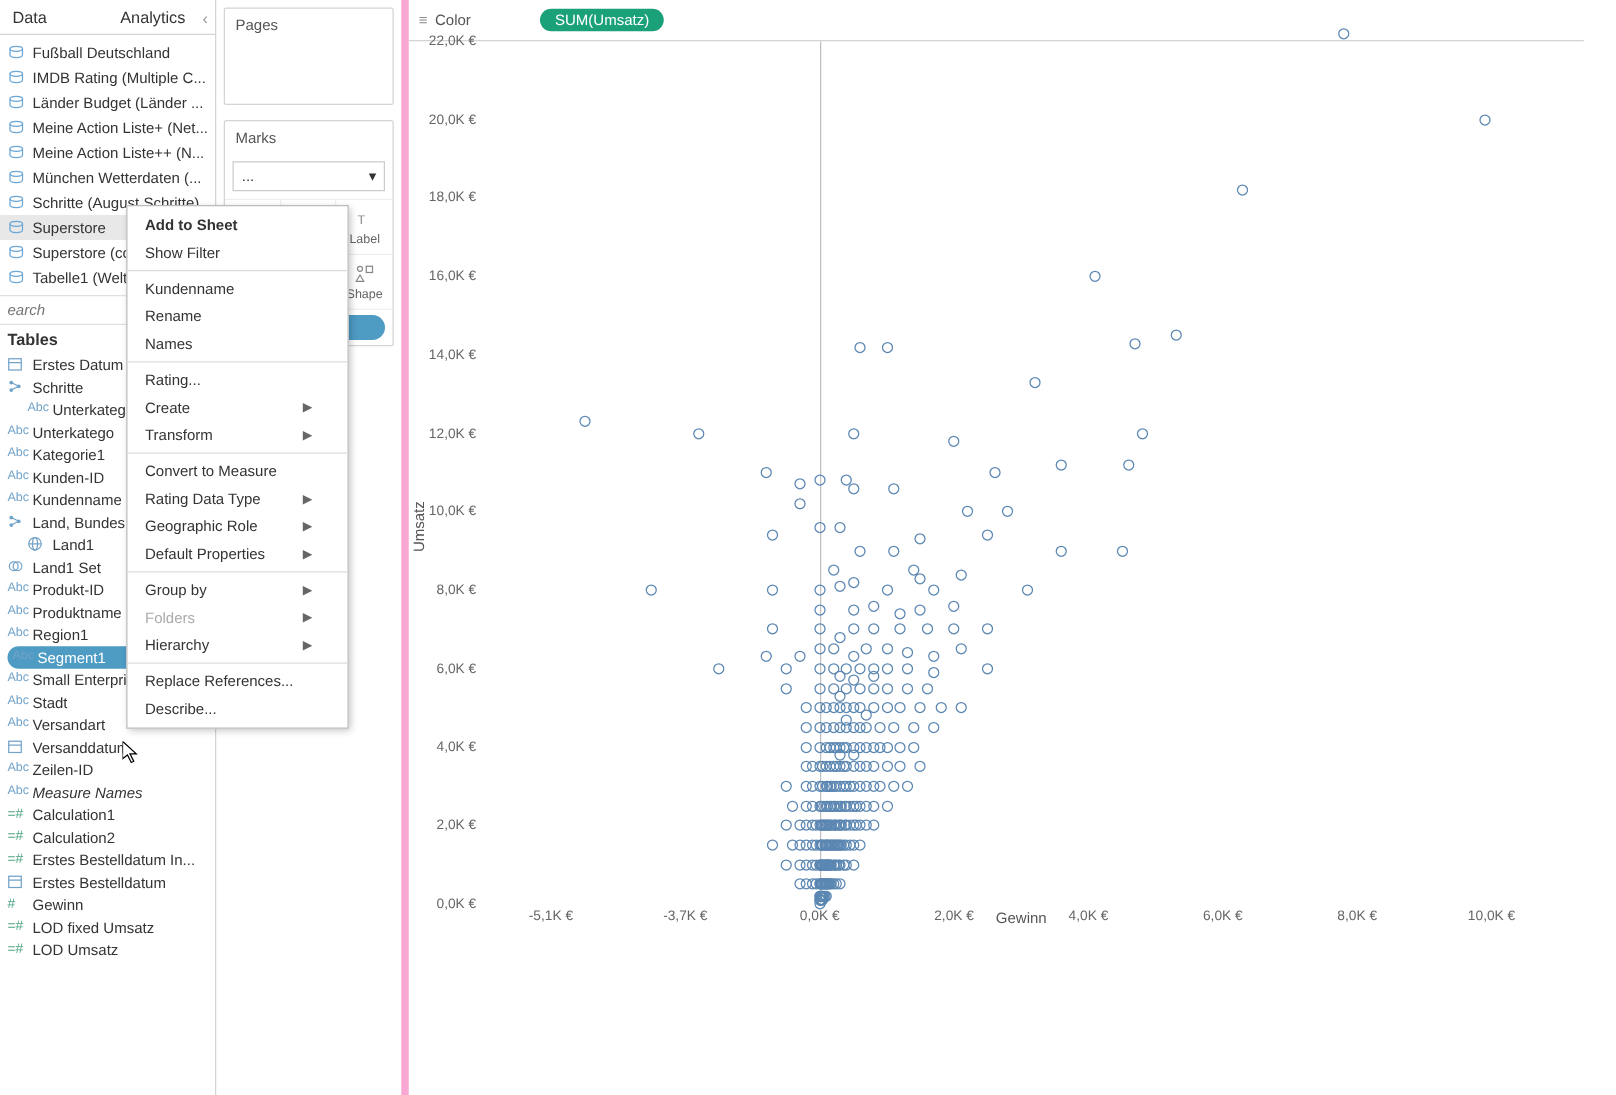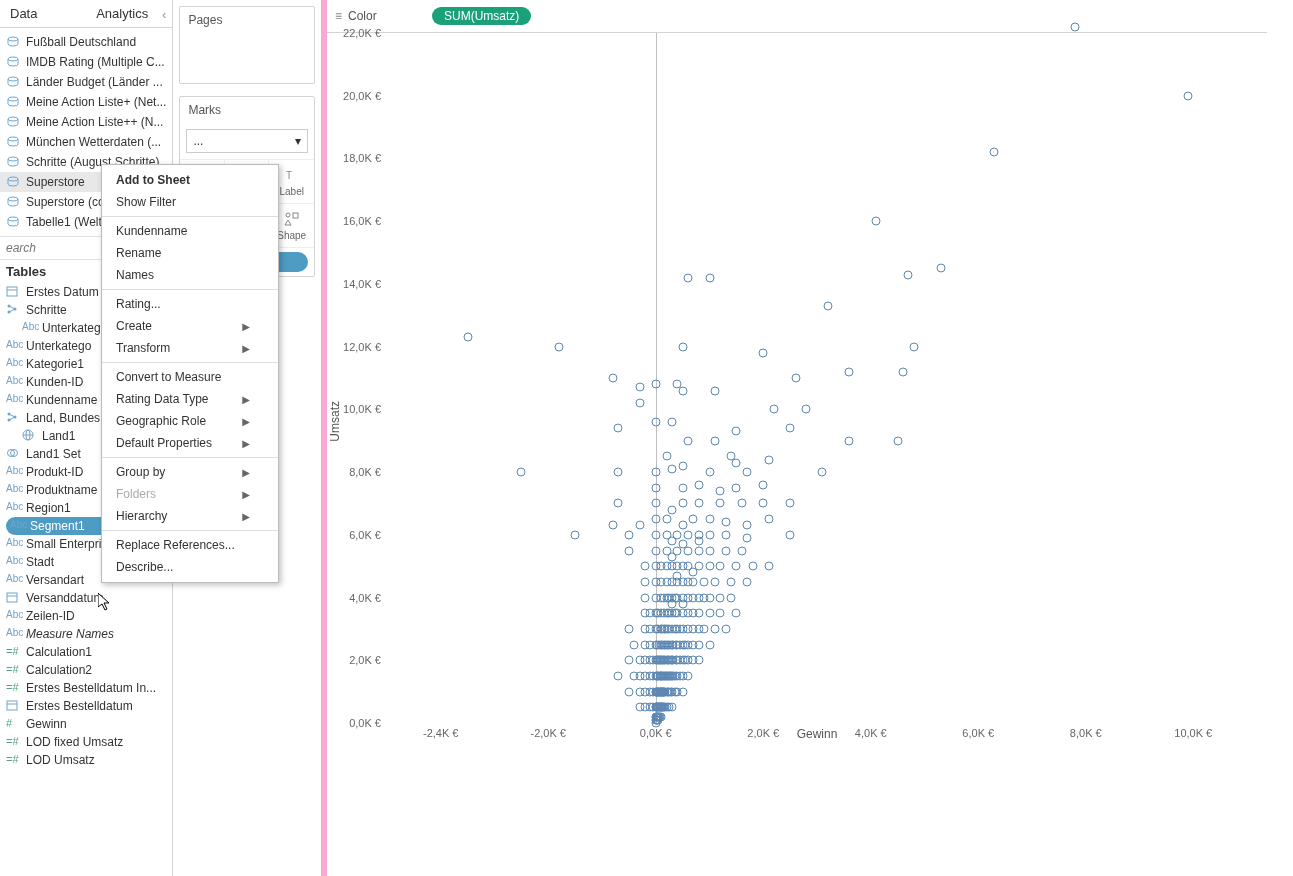--- a/index.html
+++ b/index.html
@@ -472,22 +472,22 @@
           <div class="tick-y" style="top: 125.455px;">18,0K €</div>
           <div class="tick-y" style="top: 188.182px;">16,0K €</div>
           <div class="tick-y" style="top: 250.909px;">14,0K €</div>
           <div class="tick-y" style="top: 313.636px;">12,0K €</div>
           <div class="tick-y" style="top: 376.364px;">10,0K €</div>
           <div class="tick-y" style="top: 439.091px;">8,0K €</div>
           <div class="tick-y" style="top: 501.818px;">6,0K €</div>
           <div class="tick-y" style="top: 564.545px;">4,0K €</div>
           <div class="tick-y" style="top: 627.273px;">2,0K €</div>
           <div class="tick-y" style="top: 690px;">0,0K €</div>
-          <div class="tick-x" style="left: 53.75px;">-2,4K €</div>
-          <div class="tick-x" style="left: 161.25px;">-2,0K €</div>
+          <div class="tick-x" style="left: 53.75px;">-5,1K €</div>
+          <div class="tick-x" style="left: 161.25px;">-3,7K €</div>
           <div class="tick-x" style="left: 268.75px;">0,0K €</div>
           <div class="tick-x" style="left: 376.25px;">2,0K €</div>
           <div class="tick-x" style="left: 483.75px;">4,0K €</div>
           <div class="tick-x" style="left: 591.25px;">6,0K €</div>
           <div class="tick-x" style="left: 698.75px;">8,0K €</div>
           <div class="tick-x" style="left: 806.25px;">10,0K €</div>
           <div class="dot" style="left: 688px; top: -6.27273px;"></div>
           <div class="dot" style="left: 800.875px; top: 62.7273px;"></div>
           <div class="dot" style="left: 607.375px; top: 119.182px;"></div>
           <div class="dot" style="left: 489.125px; top: 188.182px;"></div>

